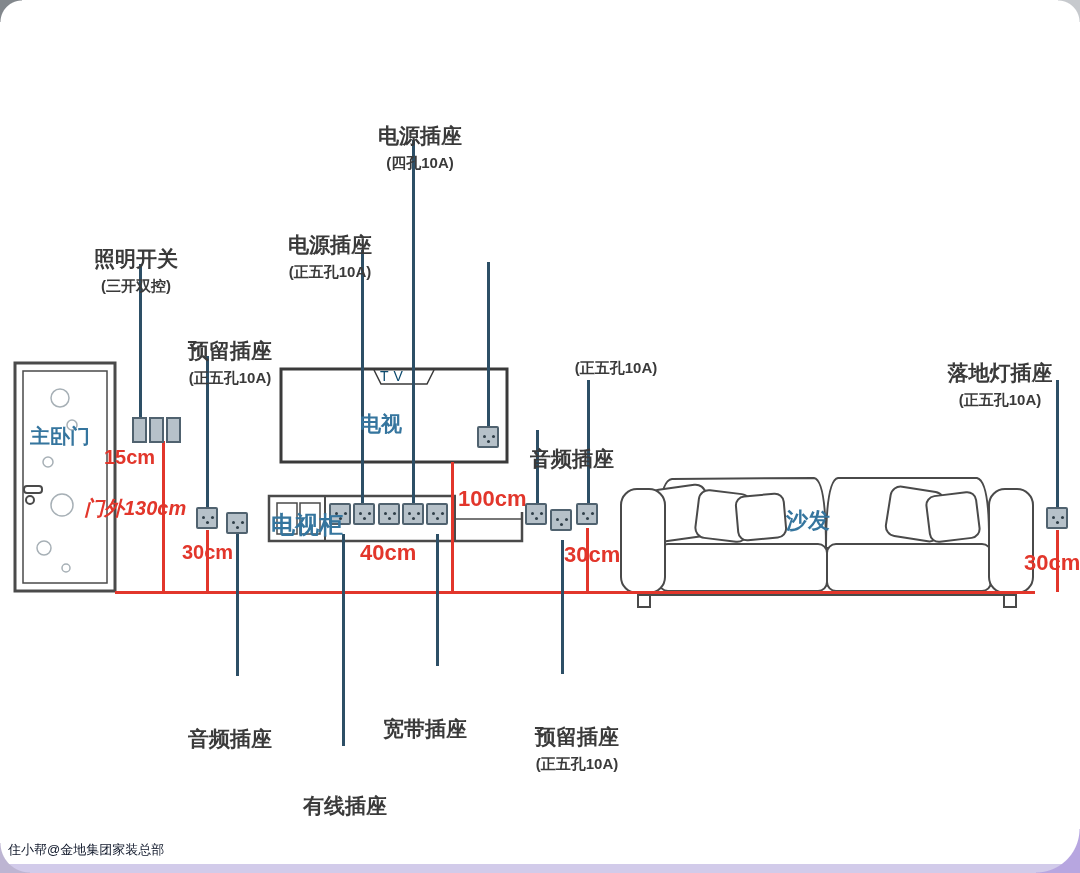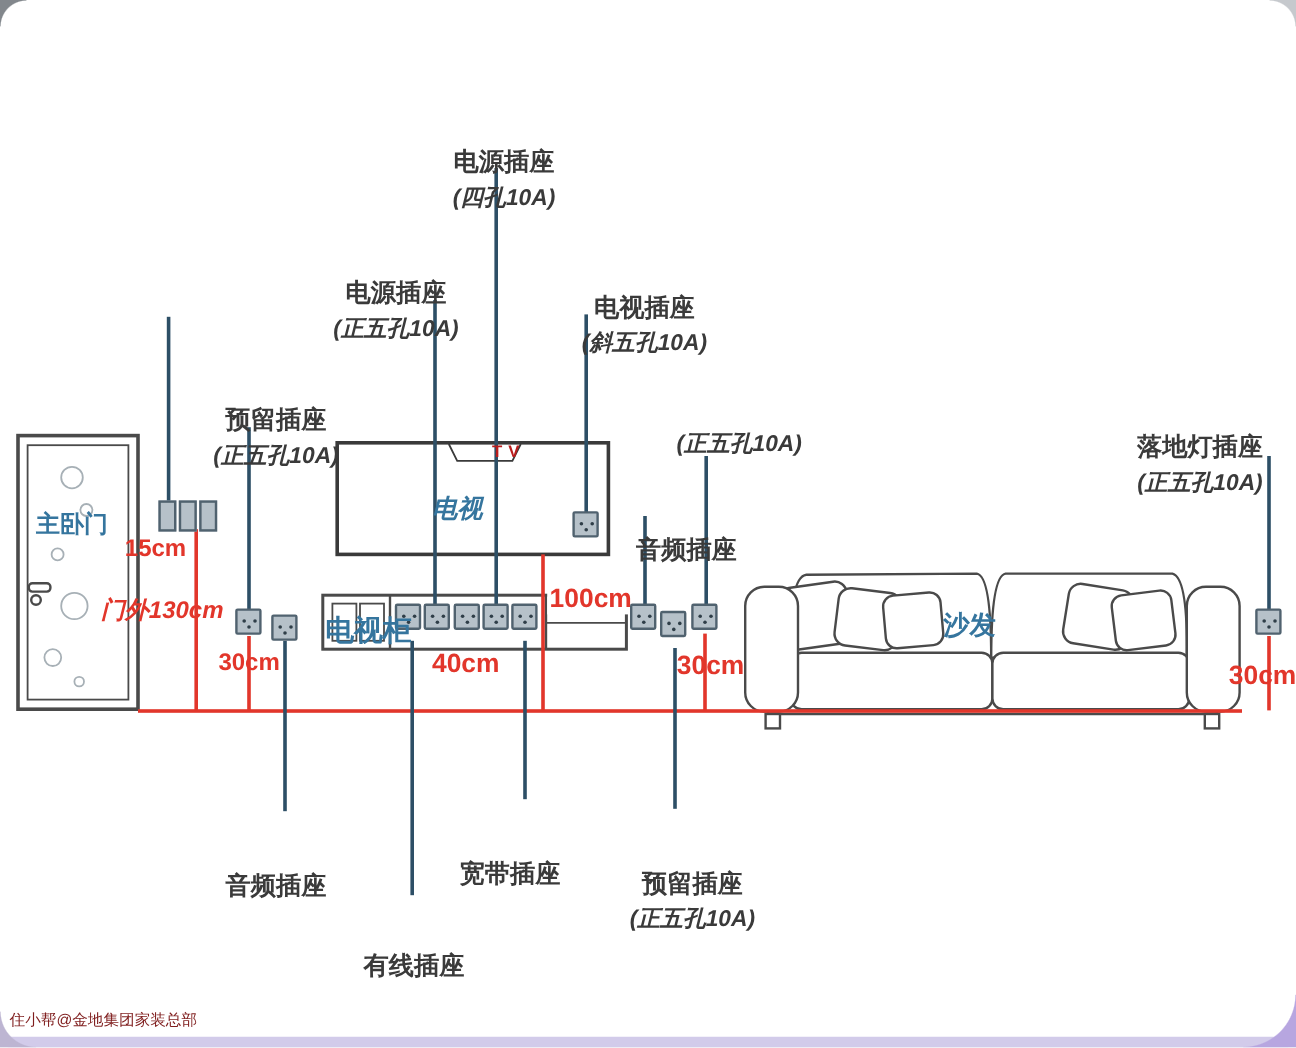--- a/index.html
+++ b/index.html
@@ -5,43 +5,43 @@
   html,body{margin:0;padding:0;background:#e9e9ee;}
   #canvas{
     position:relative;width:1080px;height:873px;background:#ffffff;
     font-family:"Liberation Sans","DejaVu Sans",sans-serif;overflow:hidden;
   }
   svg{position:absolute;left:0;top:0;}
   
   .clabel{position:absolute;transform:translateX(-50%);text-align:center;
     color:#3a3a3a;font-weight:700;white-space:nowrap;line-height:1.5;z-index:6;margin-top:44px;}
   .clabel .t{font-size:21px;}
-  .clabel .sub{font-size:19px;font-style:italic;}
+  .clabel .sub{font-size:15px;}
   
   .flabel{position:absolute;color:#35759e;font-weight:700;z-index:6;}
   
   .bline{position:absolute;width:3px;background:#2d4f66;z-index:4;}
   
   .rline{position:absolute;background:#e2362b;z-index:3;}
   .rtext{position:absolute;color:#e2362b;font-weight:700;font-size:20px;white-space:nowrap;z-index:5;}
   
   .socket{position:absolute;width:22px;height:22px;background:#b6c1c9;
     border:2px solid #50626f;border-radius:2px;box-sizing:border-box;z-index:5;}
   .socket::before{content:"";position:absolute;left:4px;top:7px;width:3px;height:3px;
     background:#2f3e48;border-radius:50%;box-shadow:9px 0 0 #2f3e48,4px 5px 0 #2f3e48;}
   
   .switch-key{position:absolute;width:15px;height:26px;background:#b6c1c9;
     border:2px solid #50626f;box-sizing:border-box;z-index:5;}
   
   .corner{position:absolute;z-index:8;pointer-events:none;}
   .bottom-strip{position:absolute;left:0;right:0;bottom:0;height:9px;background:#d2cbea;
     border-radius:0 0 24px 24px;z-index:7;}
-  .watermark{position:absolute;left:8px;top:841px;font-size:13px;color:#7f1d1d;z-index:9;}
-  .tvlogo{position:absolute;left:402px;top:368px;width:44px;text-align:center;
-    font-size:14px;font-weight:700;letter-spacing:5px;color:#b91c1c;z-index:6;}
+  .watermark{position:absolute;left:8px;top:841px;font-size:13px;color:#0f172a;z-index:9;}
+  .tvlogo{position:absolute;left:372px;top:368px;width:44px;text-align:center;
+    font-size:14px;font-weight:400;letter-spacing:5px;color:#0c4a6e;z-index:6;}
 </style>
 </head>
 <body>
 
 <div id="canvas">
 
   <svg width="1080" height="873" viewBox="0 0 1080 873">
     <g stroke="#4a4a4a" fill="none">
       <rect x="15" y="363" width="100" height="228" stroke-width="3"></rect>
       <rect x="23" y="371" width="84" height="212" stroke-width="1.5"></rect>
@@ -126,35 +126,35 @@
   <div class="socket" style="left:550px;top:509px;"></div>
   <div class="socket" style="left:576px;top:503px;"></div>
   <div class="socket" style="left:1046px;top:507px;"></div>
 
   <div class="switch-key" style="left:132px;top:417px;"></div>
   <div class="switch-key" style="left:149px;top:417px;"></div>
   <div class="switch-key" style="left:166px;top:417px;"></div>
 
   <div class="flabel" style="left:30px;top:423px;font-size:20px;">主卧门</div>
   <div class="tvlogo">TV</div>
-  <div class="flabel" style="left:360px;top:410px;font-size:21px;font-style:italic;">电视</div>
+  <div class="flabel" style="left:360px;top:410px;font-size:21px;">电视</div>
   <div class="flabel" style="left:271px;top:509px;font-size:24px;">电视柜</div>
   <div class="flabel" style="left:786px;top:506px;font-size:22px;">沙发</div>
 
   <div class="clabel" style="left:420px;top:76px;">
     <div class="t">电源插座</div>
     <div class="sub">(四孔10A)</div>
   </div>
   <div class="clabel" style="left:330px;top:185px;">
     <div class="t">电源插座</div>
     <div class="sub">(正五孔10A)</div>
   </div>
-  <div class="clabel" style="left:537px;top:197px;">
-    <div class="t">电视插座</div>
-    <div class="sub">(斜五孔10A)</div>
+  <div class="clabel" style="left:136px;top:199px;">
+    <div class="t">照明开关</div>
+    <div class="sub">(三开双控)</div>
   </div>
   <div class="clabel" style="left:230px;top:291px;">
     <div class="t">预留插座</div>
     <div class="sub">(正五孔10A)</div>
   </div>
   <div class="clabel" style="left:616px;top:313px;">
     <div class="sub">(正五孔10A)</div>
   </div>
   <div class="clabel" style="left:572px;top:399px;">
     <div class="t">音频插座</div>

